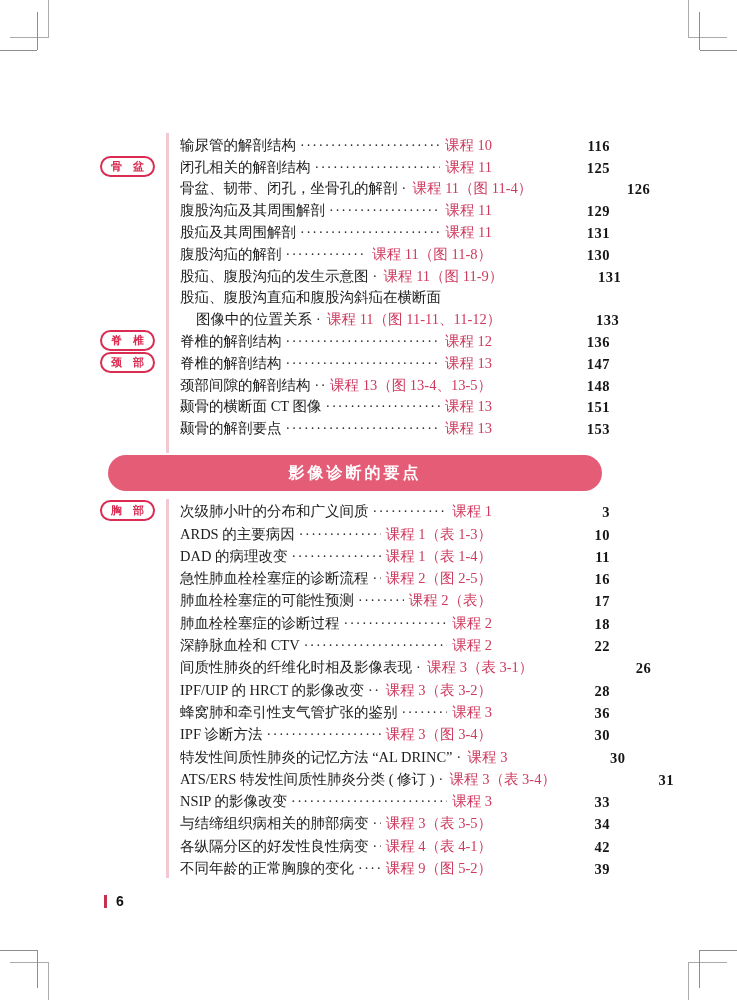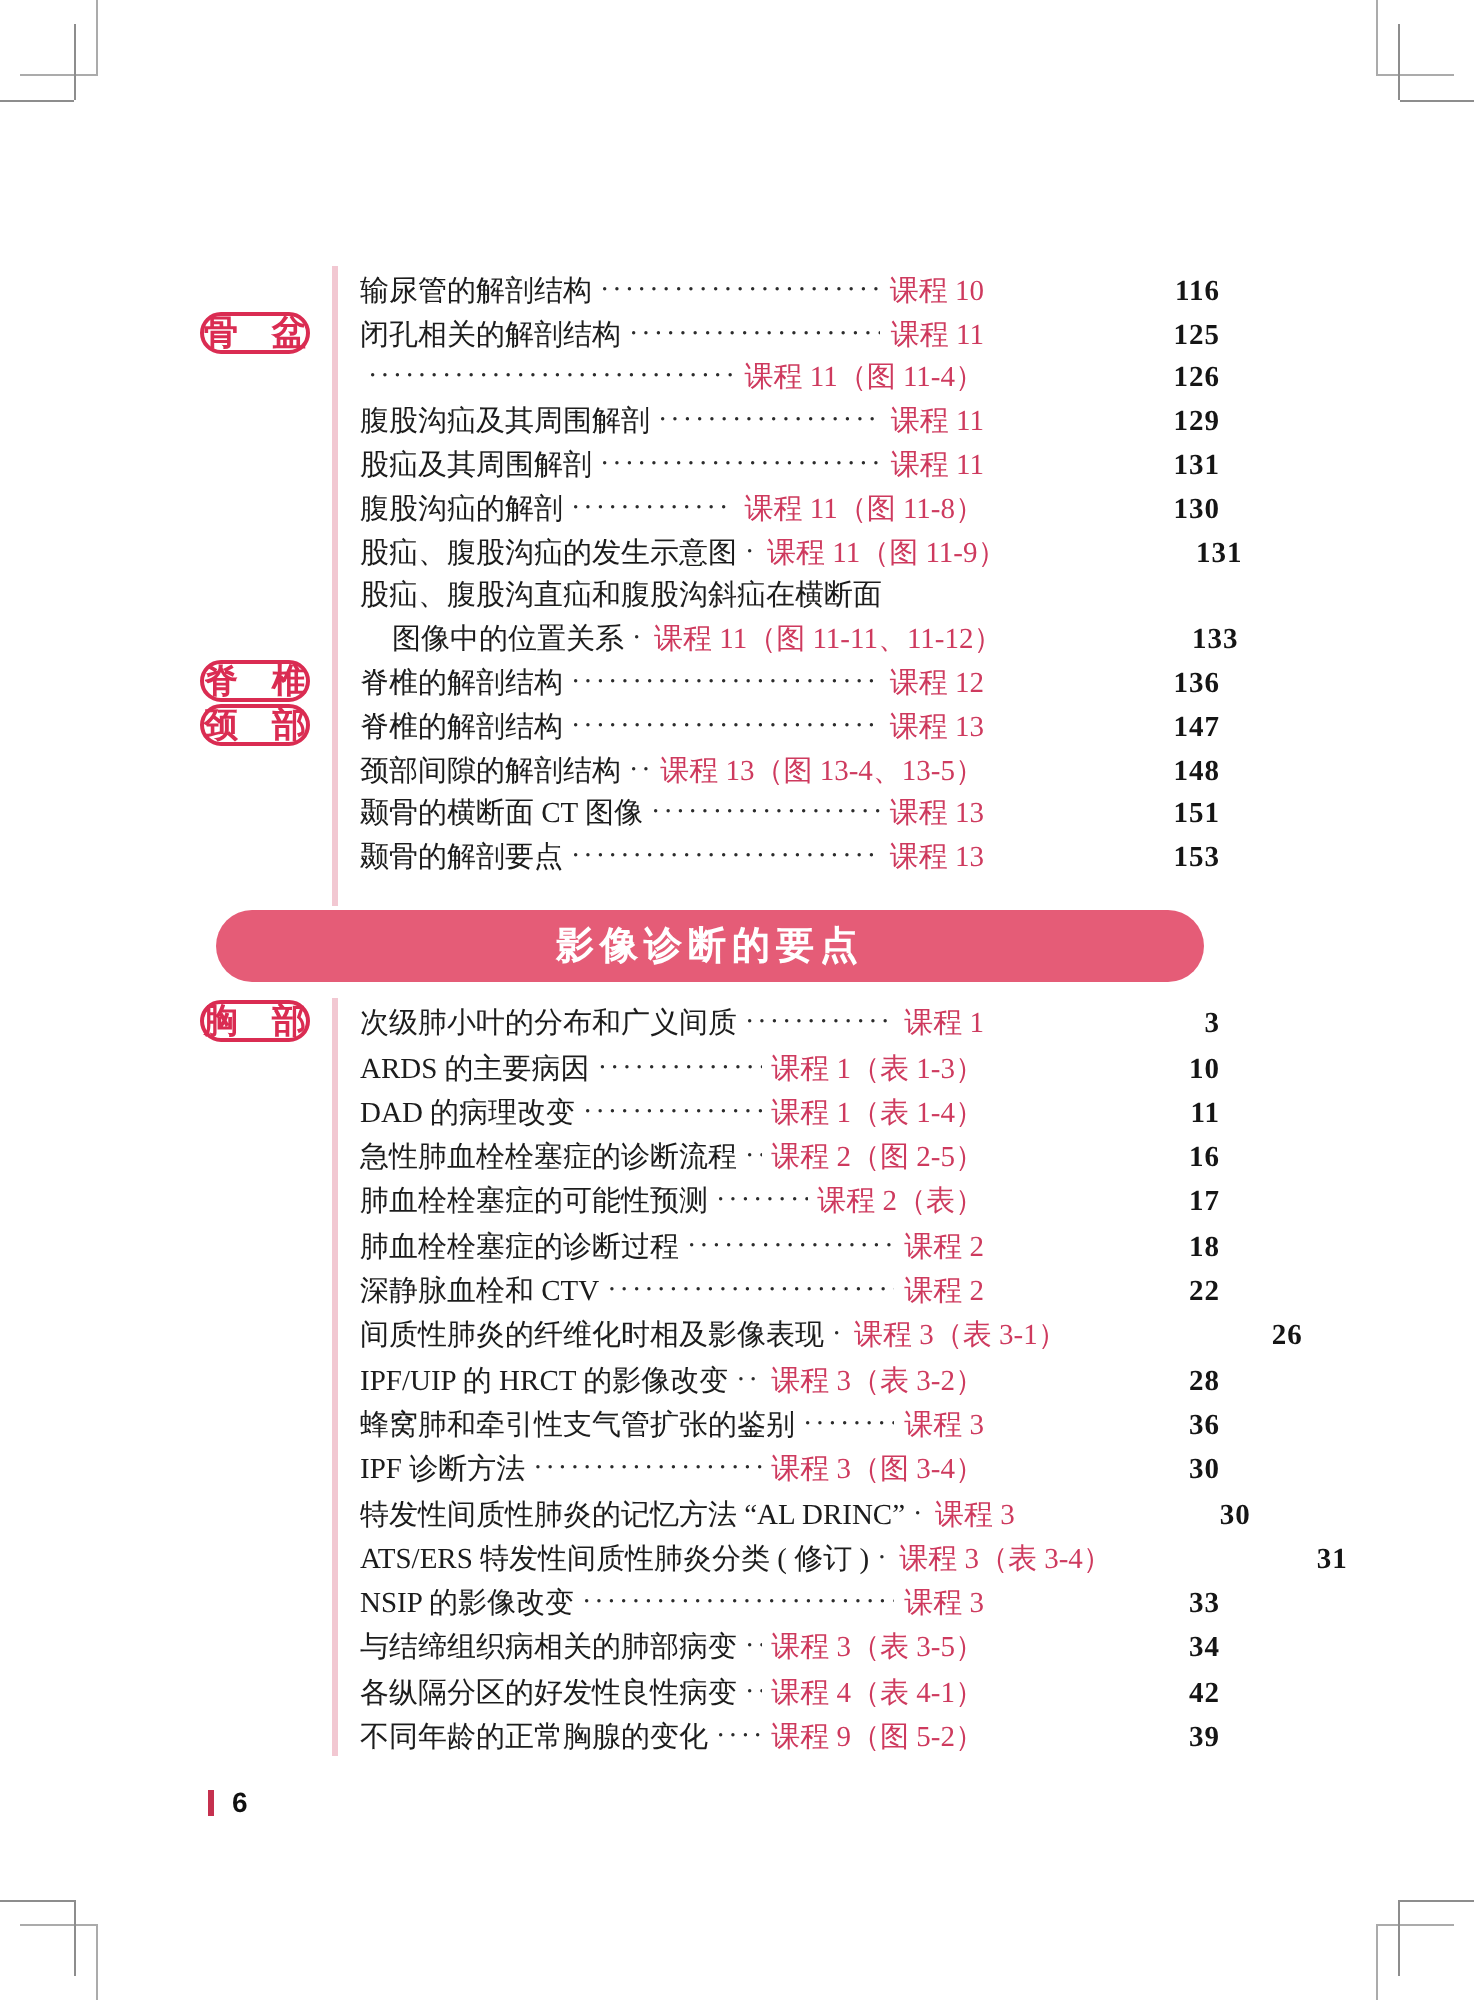--- a/index.html
+++ b/index.html
@@ -20,42 +20,42 @@
   #section-2 .rule { height:379px; }
   .row { display:flex; align-items:flex-end; }
   #section-1 .row { height:21.8px; }
   #section-2 .row { height:22.3px; }
   .gutter { width:87px; flex:none; display:flex; align-items:center; }
   .pill {
     margin-left:7px; width:51px; height:17px;
     border:2px solid #da2c52; border-radius:12px;
     color:#da2c52; background:#fff;
     font-family:"Liberation Sans","DejaVu Sans",sans-serif;
-    font-weight:bold; font-size:17px; line-height:1;
+    font-weight:bold; font-size:11px; line-height:1;
     display:flex; align-items:center; justify-content:center;
   }
   .title { white-space:nowrap; }
   .title.indent { padding-left:16px; }
   .leader {
     flex:1 1 0; min-width:6px; overflow:hidden; white-space:nowrap;
     margin:0 5px 0 4px; color:#2b2b2b; letter-spacing:1.5px; font-size:14px;
     transform:translateY(-1px);
   }
   .course { white-space:nowrap; color:#ce3a5e; }
   .page {
     flex:none; width:78px; text-align:right;
     font-weight:bold; color:#151515; letter-spacing:0.5px;padding-left:40px;
   }
   
   #banner {
     position:absolute; left:108px; top:455px; width:494px; height:36px;
     background:#e55c77; border-radius:18px;
     display:flex; align-items:center; justify-content:center;
     color:#ffffff; font-family:"Liberation Sans","DejaVu Sans",sans-serif;
-    font-weight:bold; font-size:19px; letter-spacing:3px;
+    font-weight:bold; font-size:16px; letter-spacing:3px;
   }
   
   #footer { position:absolute; left:104px; top:893px; display:flex; align-items:center; }
   .footer-bar { width:3px; height:13px; background:#c5314f; }
   .footer-num {
     margin-left:9px; font-family:"Liberation Sans","DejaVu Sans",sans-serif;
     font-weight:bold; font-size:14px; color:#111;
   }
 </style>
 </head>
@@ -103,20 +103,21 @@
     <span class="title">闭孔相关的解剖结构</span>
     <span class="leader">································································································································································</span>
     <span class="course">课程 11</span>
     <span class="page">125</span>
   </div>
 
   <div class="row">
     <div class="gutter">
       
     </div>
+    <span class="title">骨盆、韧带、闭孔，坐骨孔的解剖</span>
     <span class="leader">································································································································································</span>
     <span class="course">课程 11（图 11-4）</span>
     <span class="page">126</span>
   </div>
 
   <div class="row">
     <div class="gutter">
       
     </div>
     <span class="title">腹股沟疝及其周围解剖</span>

